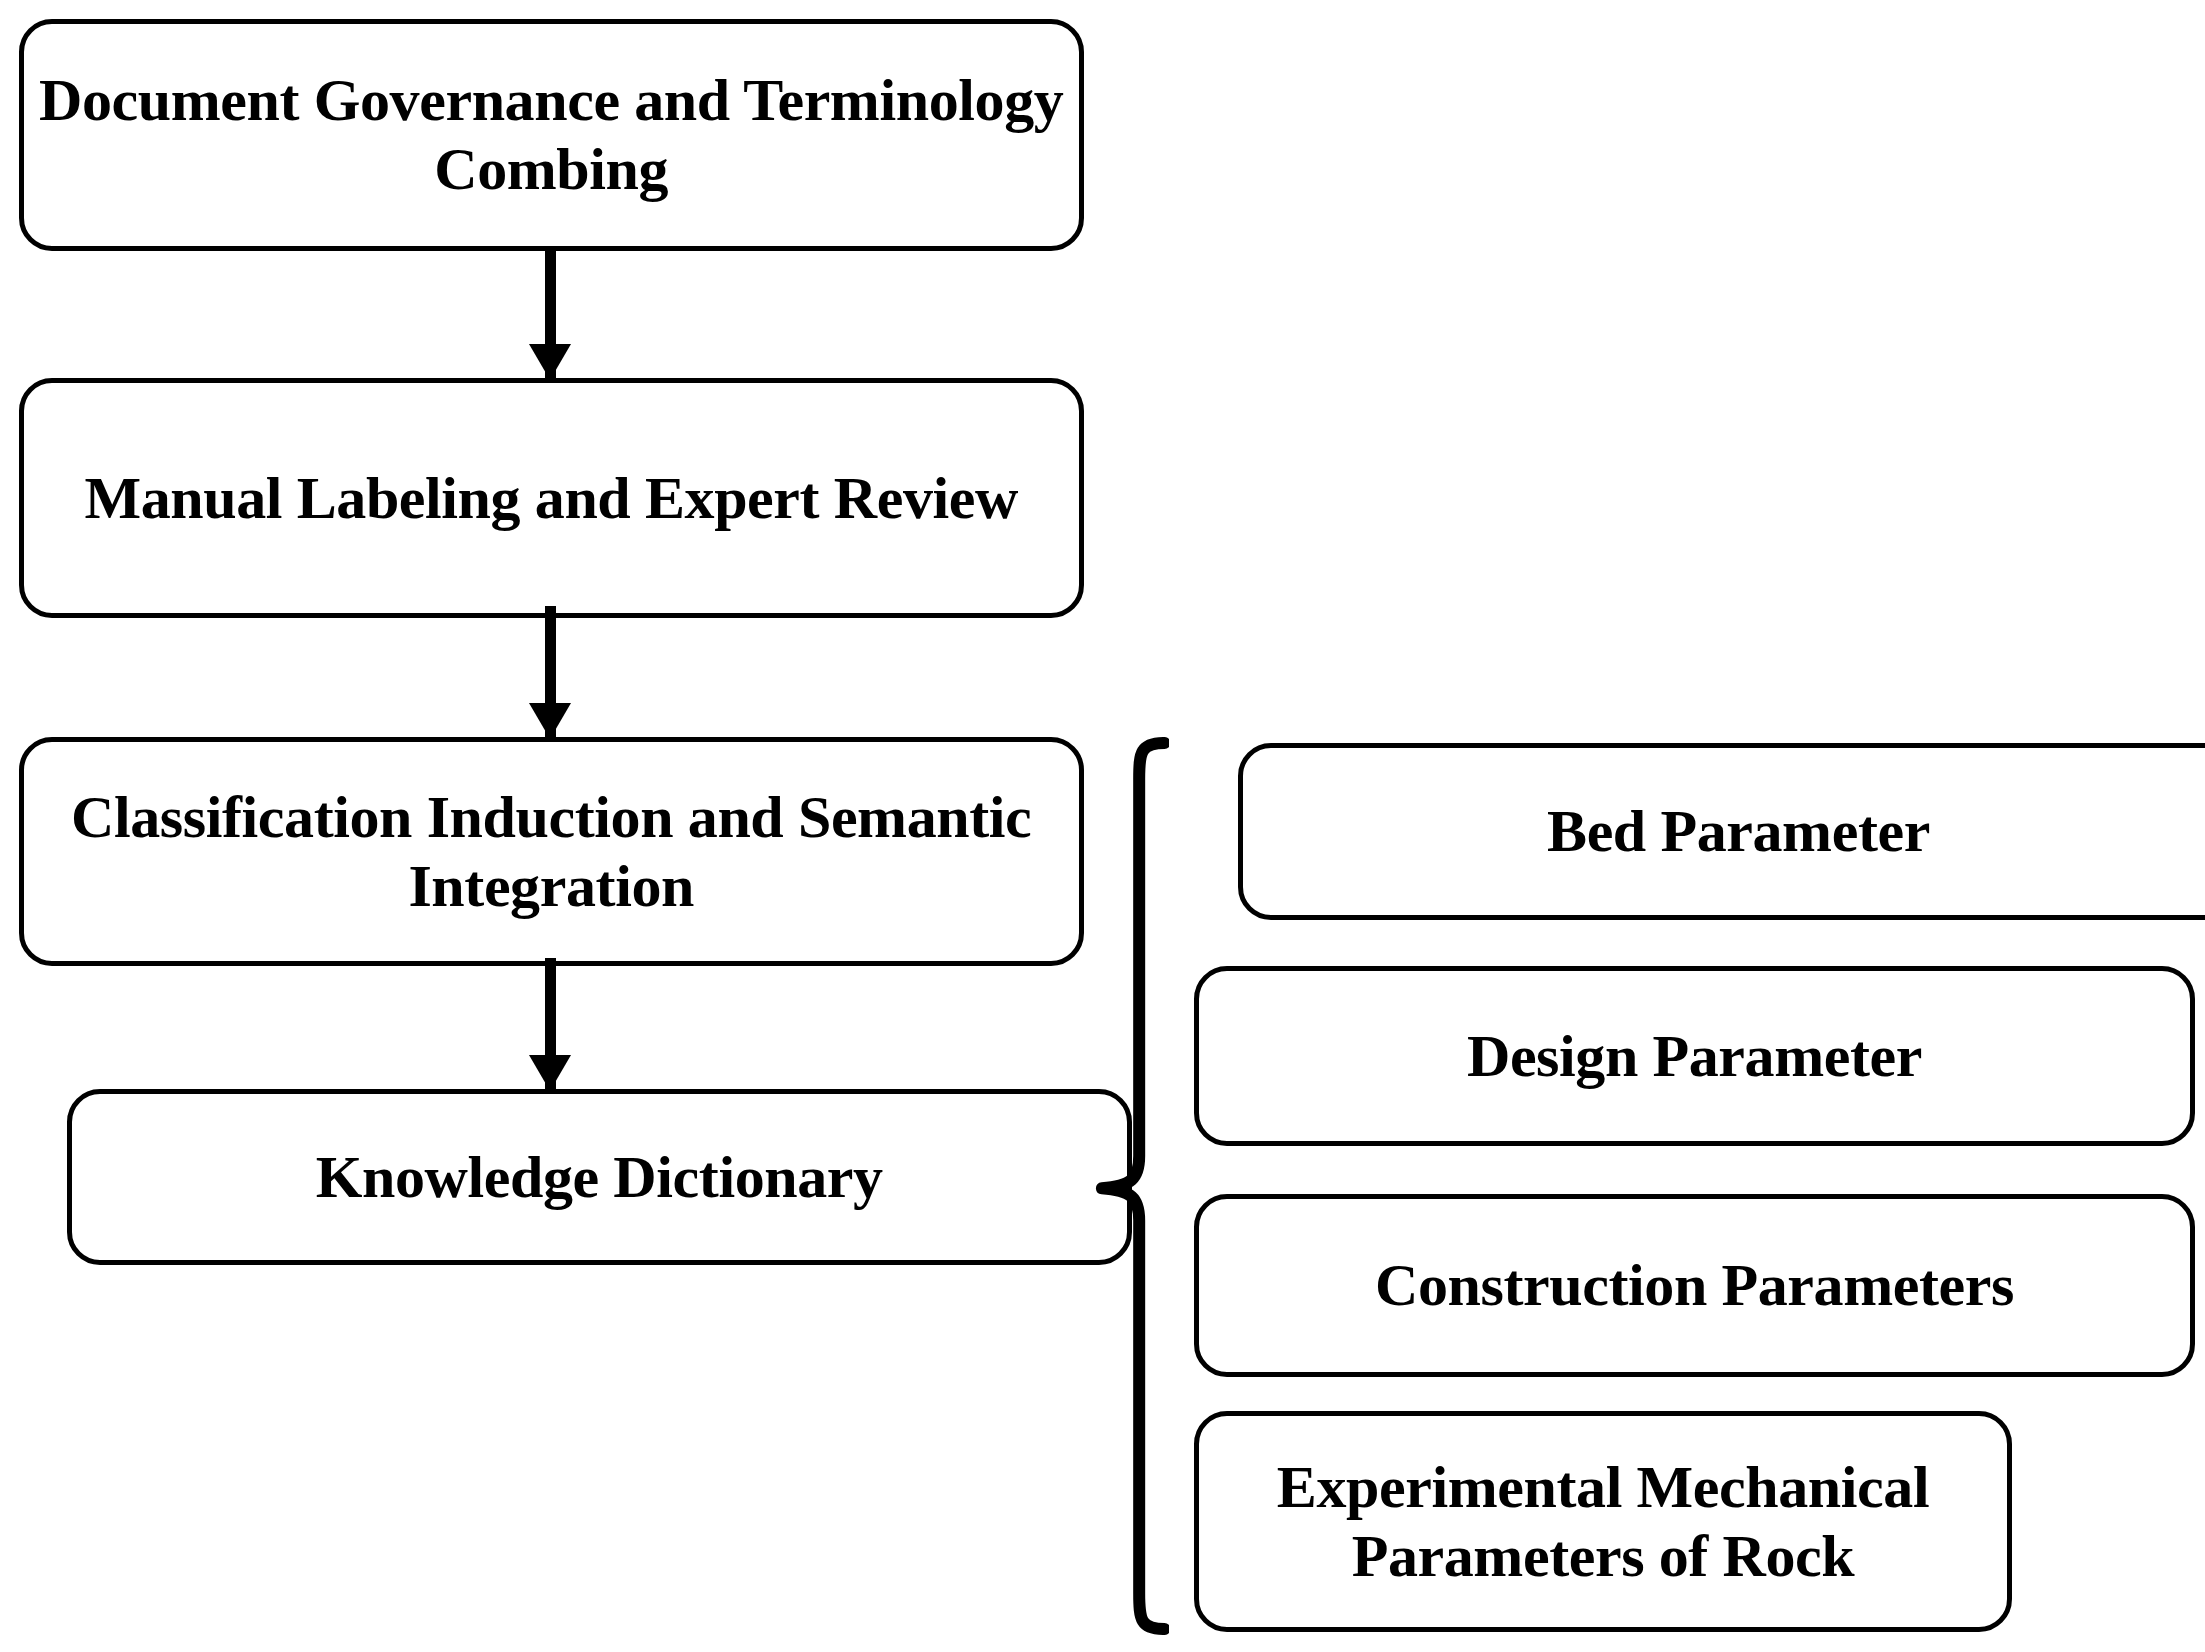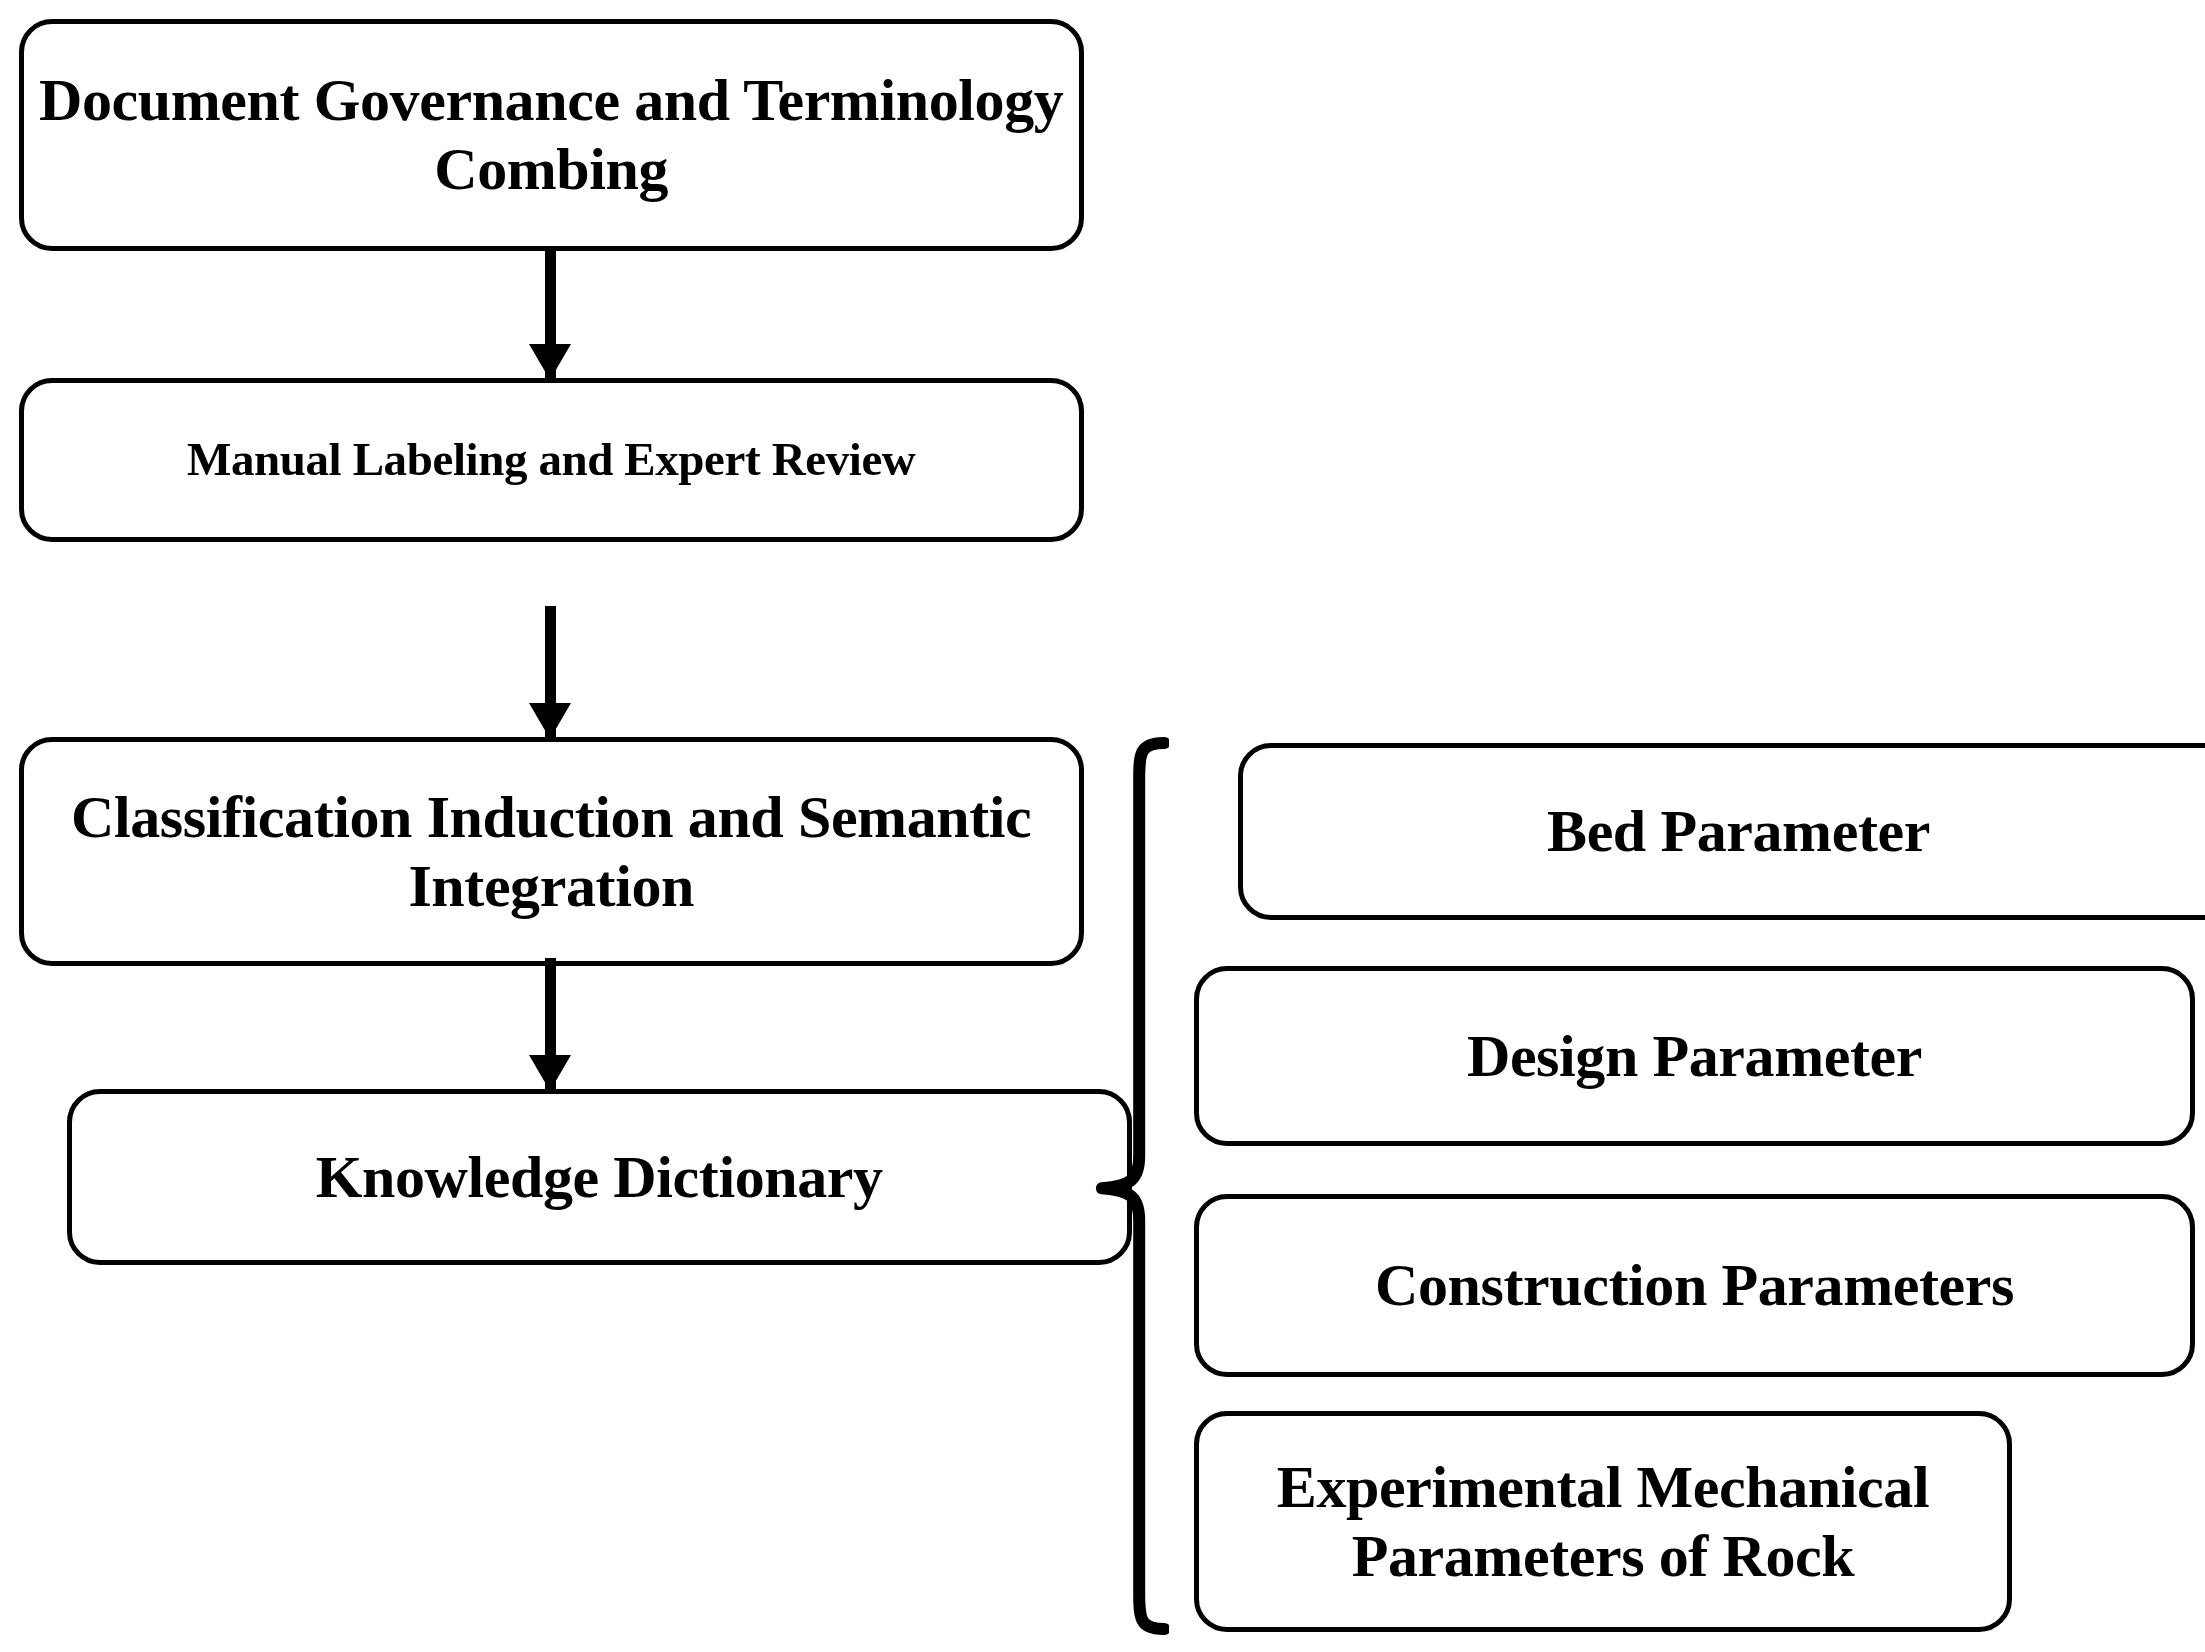--- a/index.html
+++ b/index.html
@@ -28,21 +28,21 @@
     justify-content: center;
     text-align: center;
     font-weight: bold;
     color: #000000;
     line-height: 1.14;
     letter-spacing: -0.4px;
     padding: 0 9px;
   }
   
   .n1 { left: 18.7px;  top: 18.7px;   width: 1065px; height: 232px; font-size: 60px; }
-  .n2 { left: 18.7px;  top: 378px;  width: 1065px; height: 164px; font-size: 47px; }
+  .n2 { left: 18.7px;  top: 378px;  width: 1065px; height: 240px; font-size: 60px; }
   .n3 { left: 18.7px;  top: 737px;  width: 1065px; height: 229px; font-size: 60px; }
   .n4 { left: 18.7px;  top: 1089px; width: 1065px; height: 176px; font-size: 60px; margin-left: 48px; }
 
   
   .r1 { left: 1238px; top: 743px;  width: 1001px; height: 177px; font-size: 60px; }
   .r2 { left: 1194px; top: 966px; width: 1001px; height: 180px; font-size: 60px; }
   .r3 { left: 1194px; top: 1194px; width: 1001px; height: 183px; font-size: 60px; }
   .r4 { left: 1194px; top: 1411px; width: 818px; height: 221px; font-size: 60px; }
 
   

